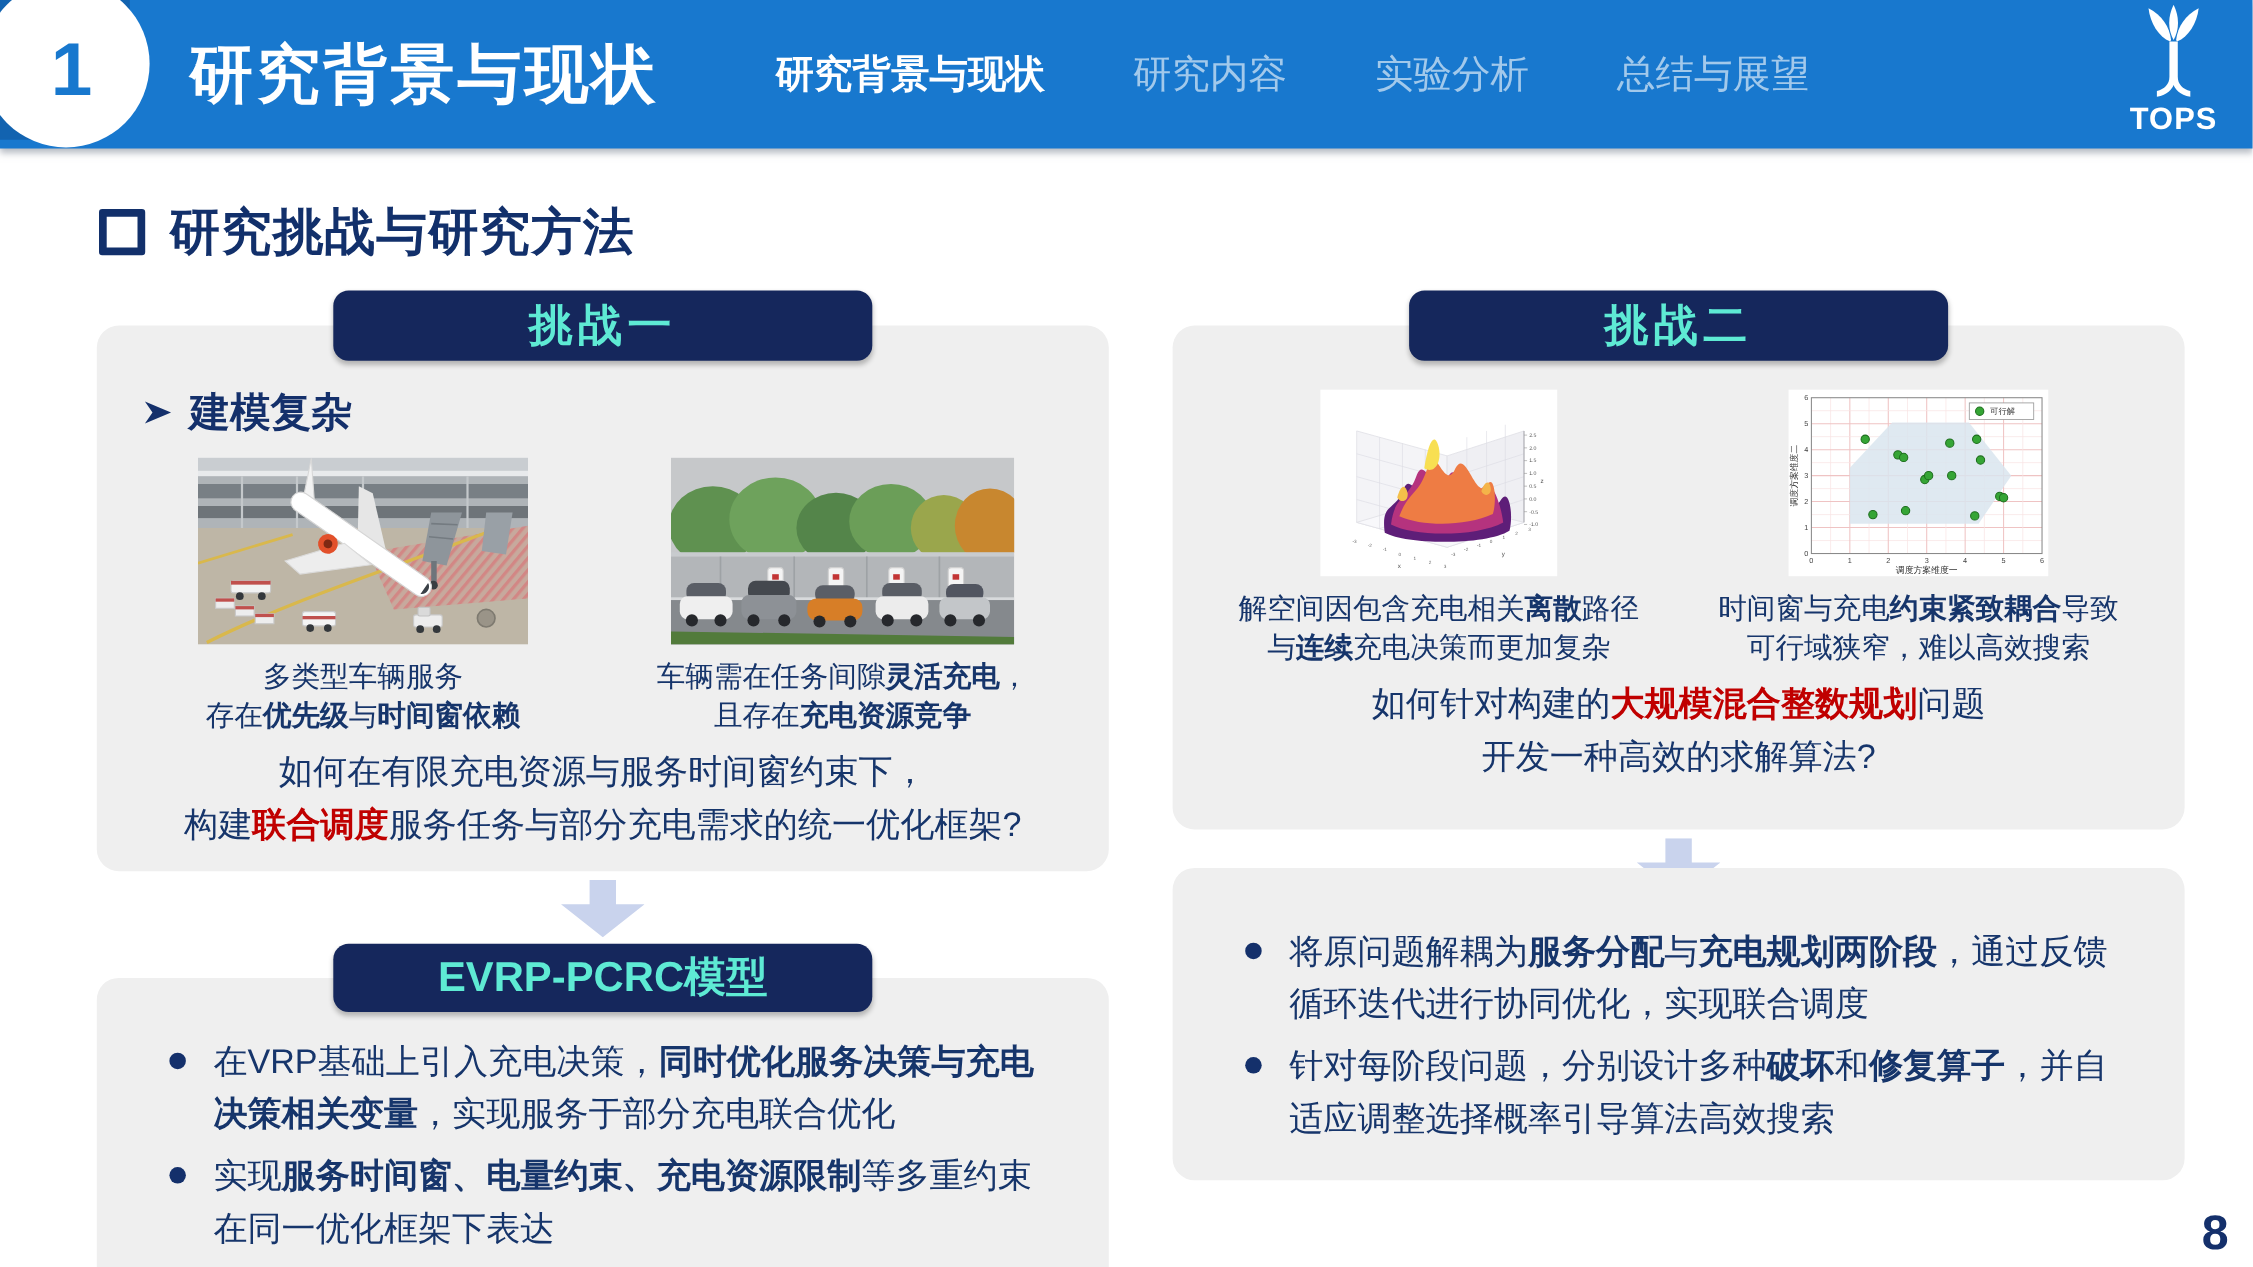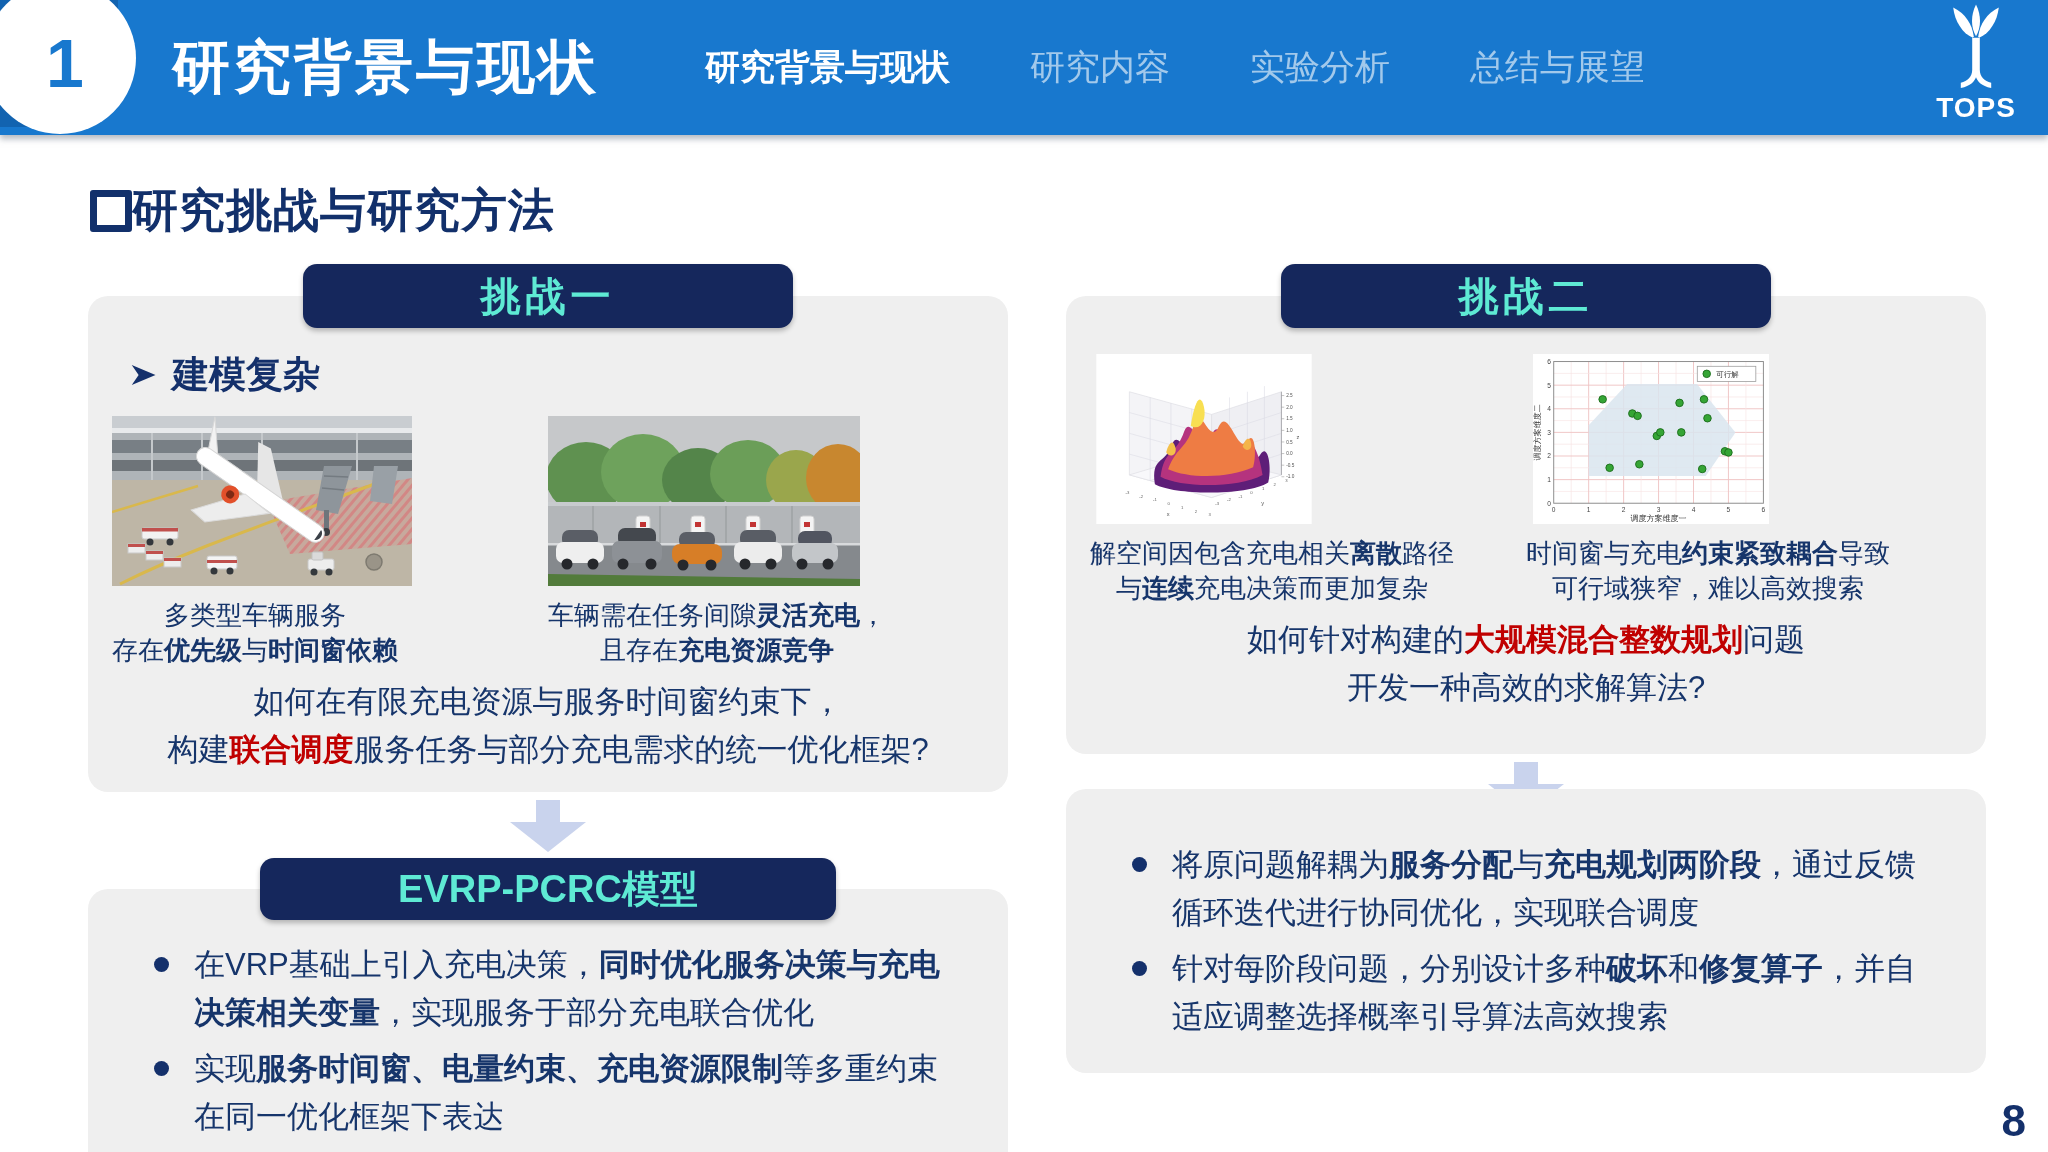--- a/index.html
+++ b/index.html
@@ -19,38 +19,38 @@
   .slide-title{position:absolute;left:172px;top:50%;transform:translateY(-50%);
                font-size:58px;font-weight:700;color:#fff;letter-spacing:3px;white-space:nowrap;}
   .topnav{position:absolute;left:705px;top:0;height:100%;display:flex;align-items:center;gap:80px;}
   .nav-item{font-size:35px;color:rgba(255,255,255,.6);white-space:nowrap;cursor:pointer;}
   .nav-item.active{color:#fff;font-weight:700;}
   .logo{position:absolute;right:8px;top:4px;width:128px;text-align:center;color:#fff;}
   .logo svg{width:76px;height:92px;display:block;margin:0 auto;}
   .logo-text{font-size:28px;font-weight:700;letter-spacing:1px;margin-top:-4px;}
 
   
-  .section-heading{position:absolute;top:180px;left:90px;display:flex;align-items:center;}
+  .section-heading{position:absolute;top:180px;left:90px;display:flex;align-items:center;gap:22px;}
   .sq{width:28px;height:28px;border:7px solid #12306B;border-radius:3px;}
   .section-heading .txt{font-size:46px;font-weight:700;color:#12306B;letter-spacing:1px;}
 
   
   .cols{position:absolute;top:264px;left:88px;display:flex;gap:58px;}
   .col{width:920px;display:flex;flex-direction:column;align-items:center;}
   .pill{position:relative;z-index:2;background:#15275C;color:#5eead4;font-weight:700;text-align:center;
         border-radius:14px;box-shadow:0 3px 5px rgba(0,0,0,.25);}
   .pill.challenge{width:490px;height:64px;line-height:64px;font-size:40px;letter-spacing:5px;}
-  .pill.method{width:576px;height:62px;line-height:62px;font-size:38px;}
+  .pill.method{width:490px;height:62px;line-height:62px;font-size:38px;}
   .panel{background:#EFEFEF;border-radius:20px;width:100%;box-sizing:border-box;}
   .top-panel{margin-top:-32px;min-height:458px;padding:42px 24px 18px;}
   .point-title{display:flex;align-items:center;gap:14px;margin:12px 0 0 16px;
                font-size:37px;font-weight:700;color:#14306B;}
   .point-title svg{width:30px;height:30px;}
   .figures{display:flex;margin-top:16px;}
-  .figure{flex:1;display:flex;flex-direction:column;align-items:flex-start;}
+  .figure{flex:1;display:flex;flex-direction:column;align-items:center;}
   .img{height:170px;display:block;}
   .img-airport{width:300px;}
   .img-charging{width:312px;}
   .img-surface{width:228px;}
   .img-scatter{width:250px;}
   .figcaption{margin-top:12px;font-size:26px;line-height:1.35;color:#16356B;text-align:center;}
   .question{margin-top:10px;text-align:center;font-size:31px;line-height:1.55;color:#16356B;}
   .down-arrow{margin:8px auto 6px;display:block;}
   .bottom-panel{margin-top:-31px;min-height:246px;padding:52px 58px 24px;}
   .bullets{list-style:none;margin:0;padding:0;}

